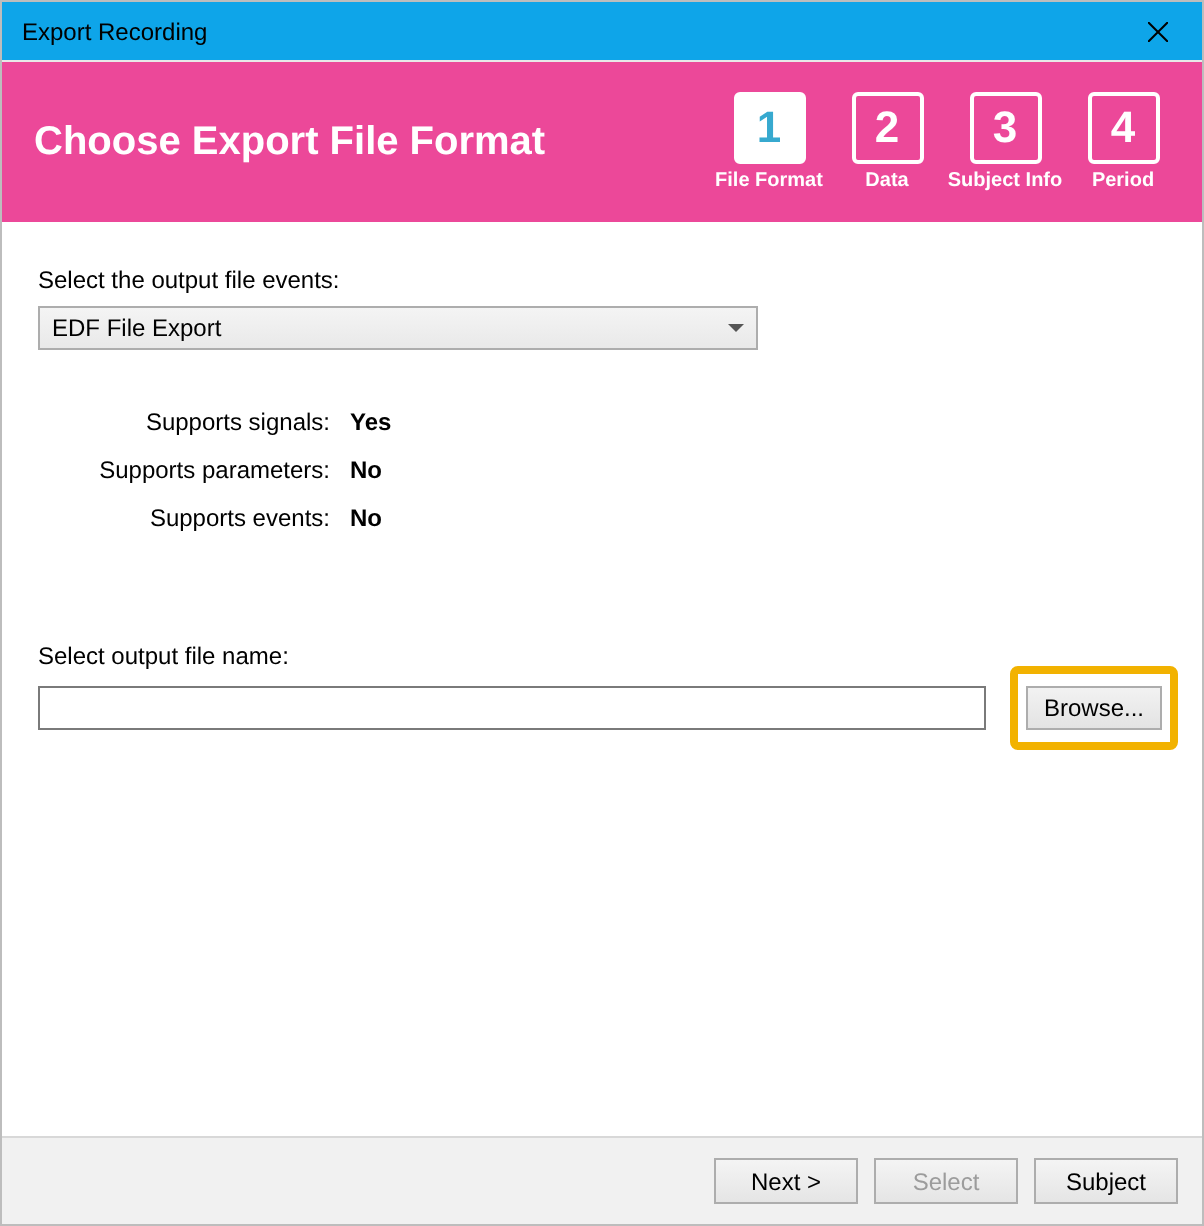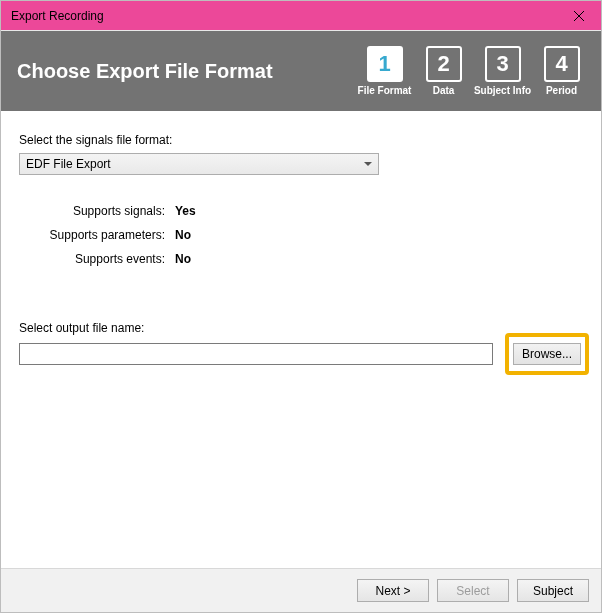--- a/index.html
+++ b/index.html
@@ -19,39 +19,39 @@
     border: 1px solid #bdbdbd;
     background: #fff;
     display: flex;
     flex-direction: column;
   }
   .titlebar {
     height: 30px;
     display: flex;
     align-items: center;
     padding: 0 0 0 10px;
-    background: #ec4899;
+    background: #0ea5e9;
     border-bottom: 1px solid #e8e8e8;
   }
   .titlebar-title {
     flex: 1;
     font-size: 12px;
     color: #000;
   }
   .titlebar-close {
     width: 44px;
     height: 30px;
     display: flex;
     align-items: center;
     justify-content: center;
     cursor: pointer;
   }
   .titlebar-close svg { width: 10px; height: 10px; }
   .header {
-    background: #737373;
+    background: #ec4899;
     height: 80px;
     display: flex;
     align-items: center;
     padding: 0 12px 0 16px;
     color: #fff;
   }
   .header-title {
     flex: 1;
     font-size: 20px;
     font-weight: bold;
@@ -239,21 +239,21 @@
       </div>
       <div class="step">
         <div class="step-box">4</div>
         <div class="step-label">Period</div>
       </div>
     </div>
   </div>
 
   <div class="content">
 
-    <div class="section-label">Select the signals file format:</div>
+    <div class="section-label">Select the output file events:</div>
     <div class="combo">
       <span>EDF File Export</span>
       <span class="combo-arrow"></span>
     </div>
 
     <div class="props">
       <div class="prop-row">
         <div class="prop-label">Supports signals:</div>
         <div class="prop-value">Yes</div>
       </div>

